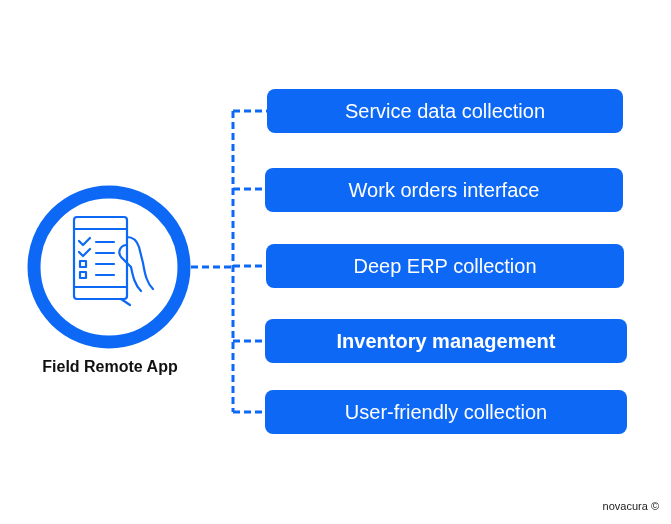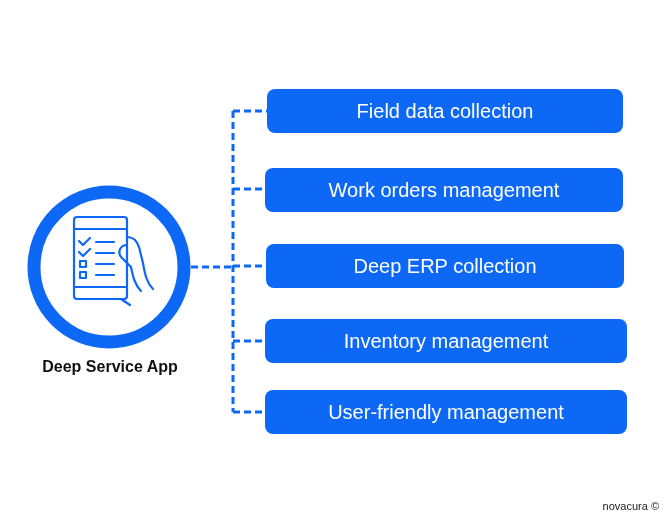--- a/index.html
+++ b/index.html
@@ -38,31 +38,31 @@
     <rect x="53" y="76" width="6" height="6"></rect>
     <line x1="69" y1="79" x2="87" y2="79"></line>
     <rect x="53" y="87" width="6" height="6"></rect>
     <line x1="69" y1="90" x2="87" y2="90"></line>
     <path d="M100,60 C94,60 90,66 94,72 L104,82 C106,92 108,100 114,106"></path>
     <path d="M100,52 C106,52 110,56 112,62 L116,78 C118,90 120,98 126,104"></path>
     <line x1="94" y1="114" x2="103" y2="120"></line>
   </g>
 </svg>
 
-<div class="hub-title">Deep Service App</div>
+<div class="hub-title">Field Remote App</div>
 
 <div class="feature" style="left:267px;top:89px;width:356px;height:44px;">
-  <span>Field data collection</span>
+  <span>Service data collection</span>
 </div>
 <div class="feature" style="left:265px;top:168px;width:358px;height:44px;">
-  <span>Work orders management</span>
+  <span>Work orders interface</span>
 </div>
 <div class="feature" style="left:266px;top:244px;width:358px;height:44px;">
   <span>Deep ERP collection</span>
 </div>
-<div class="feature" style="left:265px;top:319px;width:362px;height:44px;">
+<div class="feature" style="left:265px;top:319px;width:362px;height:44px;font-weight:bold;">
   <span>Inventory management</span>
 </div>
 <div class="feature" style="left:265px;top:390px;width:362px;height:44px;">
-  <span>User-friendly management</span>
+  <span>User-friendly collection</span>
 </div>
 
 <div class="credit">novacura ©</div>
 
 </body></html>

